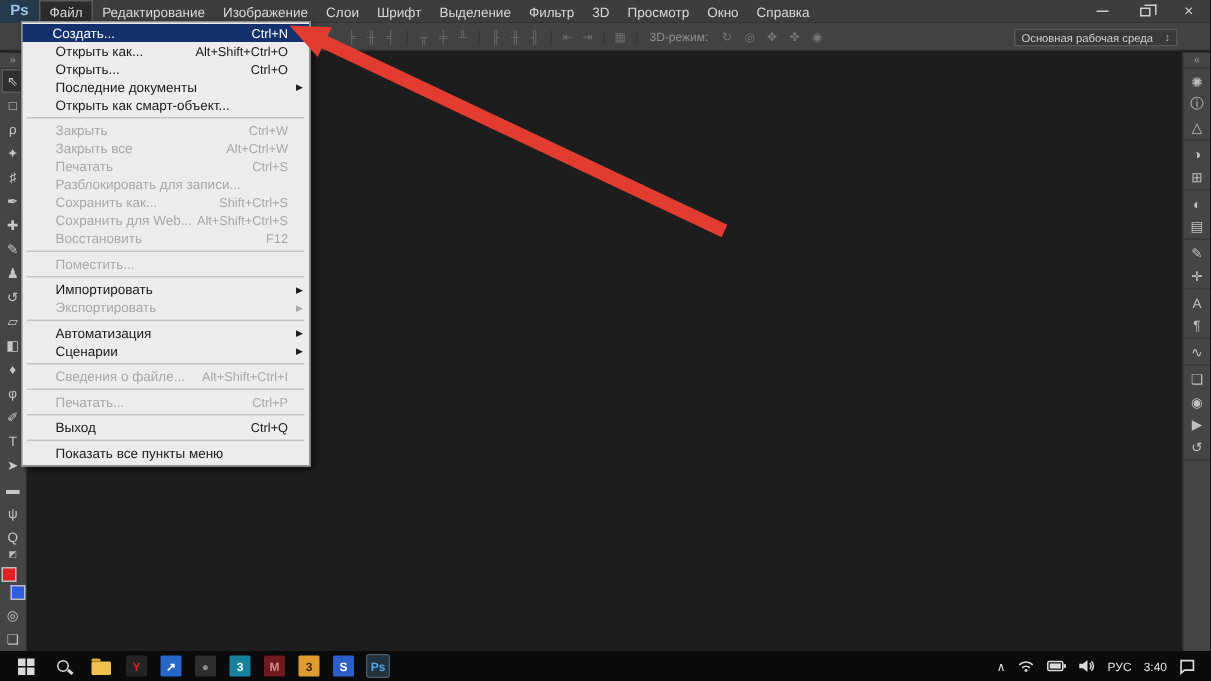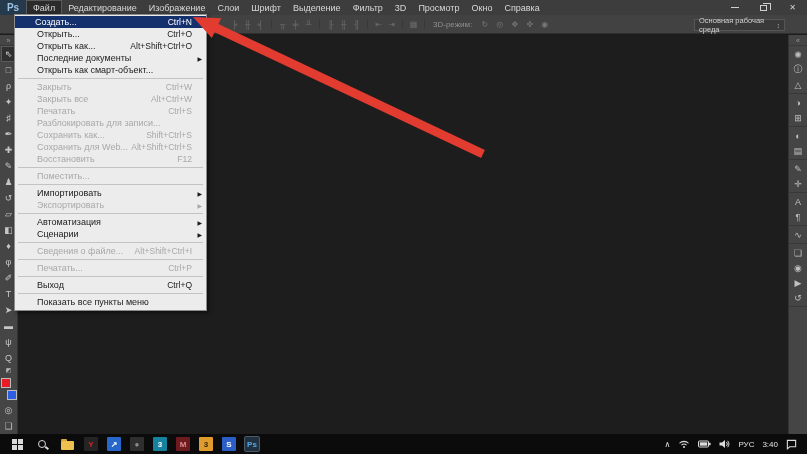--- a/index.html
+++ b/index.html
@@ -20,21 +20,21 @@
   .restore-glyph::before { content:""; position:absolute; left:2px; top:-3px; width:7px; height:6px; border:1px solid #cfcfcf; border-left:none; border-bottom:none; }
 
   
   .optionsbar { position:absolute; top:15px; left:0; right:0; height:19px; background:#424242; border-bottom:1px solid #2e2e2e; display:flex; align-items:center; z-index:1; }
   .ob-icons { display:flex; align-items:center; margin-left:224px; }
   .ob-group { display:flex; align-items:center; padding:0 4px; border-right:1px solid #383838; }
   .ob-ic { width:13px; text-align:center; font-size:8px; color:#6e6e6e; }
   .ob-label { font-size:8px; color:#8f8f8f; margin:0 5px 0 8px; }
   .ob-3d { display:flex; }
   .ob-3d .ob-ic { width:15px; color:#787878; }
-  .workspace { position:absolute; right:22px; top:4px; width:91px; height:12px; background:#393939; border:1px solid #565656; color:#d0d0d0; font-size:7.5px; display:flex; align-items:center; padding:0 4px; }
+  .workspace { position:absolute; right:22px; top:4px; width:109px; height:12px; background:#393939; border:1px solid #565656; color:#d0d0d0; font-size:7.5px; display:flex; align-items:center; padding:0 4px; }
   .workspace .arr { margin-left:auto; font-size:7px; color:#aaa; }
 
   
   .main { position:absolute; top:35px; left:0; right:0; bottom:20px; display:flex; }
   .tools { width:18px; background:#454545; border-right:1px solid #333; display:flex; flex-direction:column; align-items:center; }
   .tools-header, .panels-header { height:11px; width:100%; text-align:center; color:#9a9a9a; font-size:7px; line-height:11px; border-bottom:1px solid #383838; }
   .tool { width:16px; height:16px; display:flex; align-items:center; justify-content:center; color:#c6c6c6; font-size:9px; }
   .tool.selected { background:#303030; border:1px solid #5a5a5a; }
   .swatch-wrap { position:relative; width:16px; height:22px; margin-top:4px; }
   .fg { position:absolute; left:0; top:0; width:10px; height:10px; background:#e81c24; border:1px solid #bbb; z-index:2; }
@@ -218,26 +218,26 @@
         </div>
     </div>
   </div>
 
   <div class="filemenu" id="filemenu">
       <div class="fm-item highlighted">
         <span>Создать...</span>
         <span class="sc">Ctrl+N</span>
       </div>
       <div class="fm-item enabled">
+        <span>Открыть как...</span>
+        <span class="sc">Alt+Shift+Ctrl+O</span>
+      </div>
+      <div class="fm-item enabled">
         <span>Открыть...</span>
         <span class="sc">Ctrl+O</span>
-      </div>
-      <div class="fm-item enabled">
-        <span>Открыть как...</span>
-        <span class="sc">Alt+Shift+Ctrl+O</span>
       </div>
       <div class="fm-item enabled">
         <span>Последние документы</span>
         <span class="sub">▶</span>
       </div>
       <div class="fm-item enabled">
         <span>Открыть как смарт-объект...</span>
       </div>
       <div class="fm-sep"></div>
       <div class="fm-item disabled">

